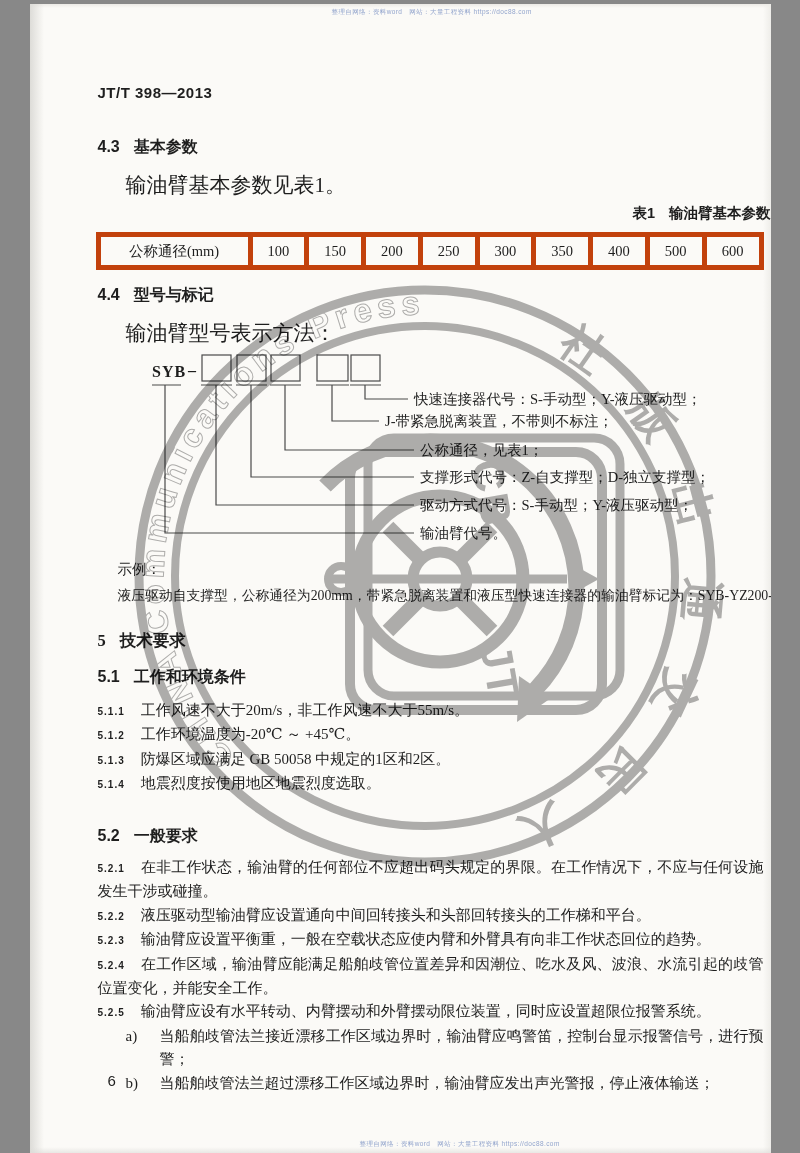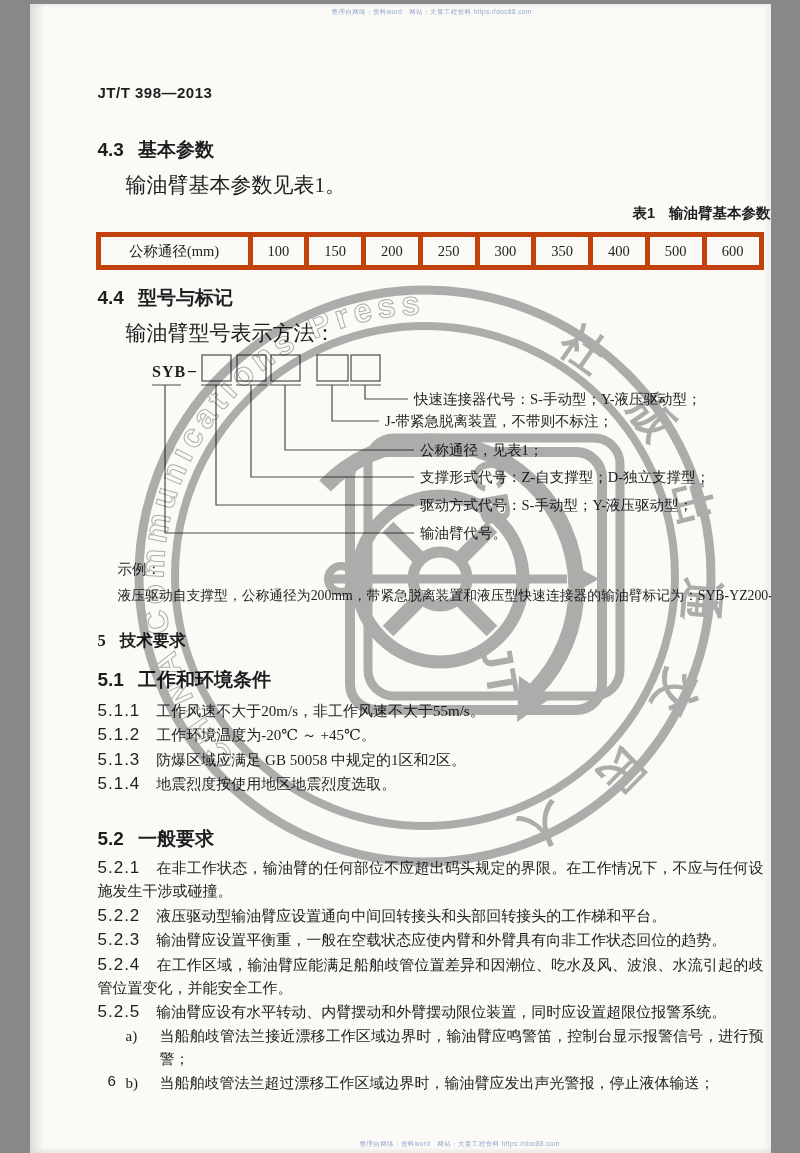--- a/index.html
+++ b/index.html
@@ -22,21 +22,21 @@
 
   .bluemark { position:absolute; font-family:"Liberation Sans","DejaVu Sans",sans-serif;
     font-size:6.5px; color:#93a5cd; letter-spacing:.4px; white-space:nowrap; }
   .bluemark.top { left:302px; top:4px; }
   .bluemark.bot { left:330px; top:1136px; }
 
   .doc-header { position:absolute; left:68px; top:80px;
     font-family:"Liberation Sans","DejaVu Sans",sans-serif;
     font-weight:700; font-size:15px; letter-spacing:.5px; }
 
-  .h2 { position:absolute; left:68px; font-size:19px; font-weight:700;
+  .h2 { position:absolute; left:68px; font-size:16px; font-weight:700;
     font-family:"Liberation Sans","DejaVu Sans",sans-serif; }
   .h2 .num { margin-right:14px; font-weight:700; }
   .h1 { position:absolute; left:68px; font-size:16.5px; font-weight:700;
     font-family:Liberation Serif, serif;text-align:right; }
   .h1 .num { margin-right:14px; }
 
   .intro { position:absolute; left:96px; font-size:21px; }
 
   .tcaption { position:absolute; left:0; top:200px; width:100%; text-align:right;
     font-size:14.5px; font-weight:700;
@@ -54,21 +54,21 @@
   .diagram text { font-family:"Liberation Serif","DejaVu Serif",serif; fill:#1e1e1e; }
   .diagram .code { font-weight:700; font-size:16px; letter-spacing:1px; }
   .diagram .callout { font-size:14.5px; }
 
   .ex-label { position:absolute; left:88px; top:556px; font-size:14.5px; }
   .ex-text  { position:absolute; left:88px; top:583px; font-size:13.8px; white-space:nowrap; }
 
   .block { position:absolute; left:68px; width:666px; font-size:15px; line-height:23.4px; }
   .clause { text-align:justify; }
   .clause .cnum { font-family:"Liberation Sans","DejaVu Sans",sans-serif;
-    font-weight:400; font-size:17px; margin-right:16px; letter-spacing:1px; }
+    font-weight:700; font-size:10px; margin-right:16px; letter-spacing:1px; }
   .subitem { display:flex; padding-left:28px; }
   .subitem .marker { width:34px; flex:0 0 34px; }
   .subitem .stext { flex:1; text-align:justify; }
 
   .page-num { position:absolute; left:78px; top:1068px; font-size:15px;
     font-family:"Liberation Sans","DejaVu Sans",sans-serif; }
 
   .stamp { position:absolute; left:95px; top:270px; opacity:.55;
     mix-blend-mode:multiply; pointer-events:none; }
   .stamp * { stroke:#6f6f6f; fill:none; }

